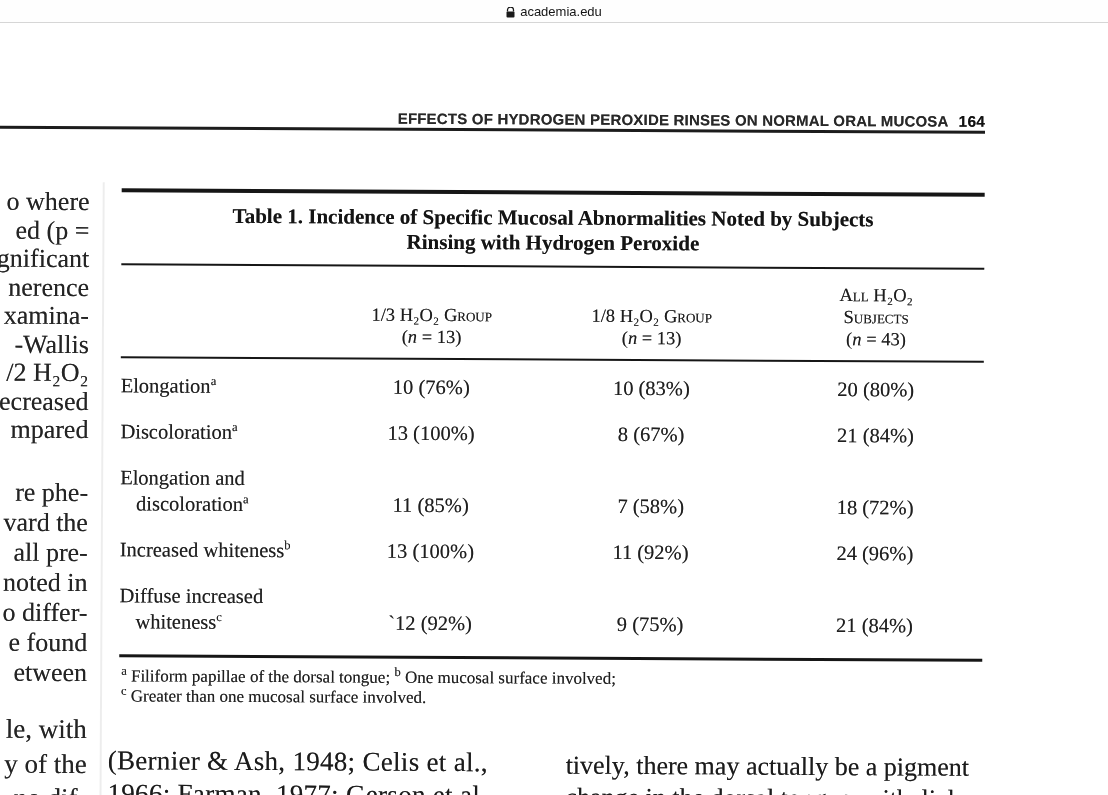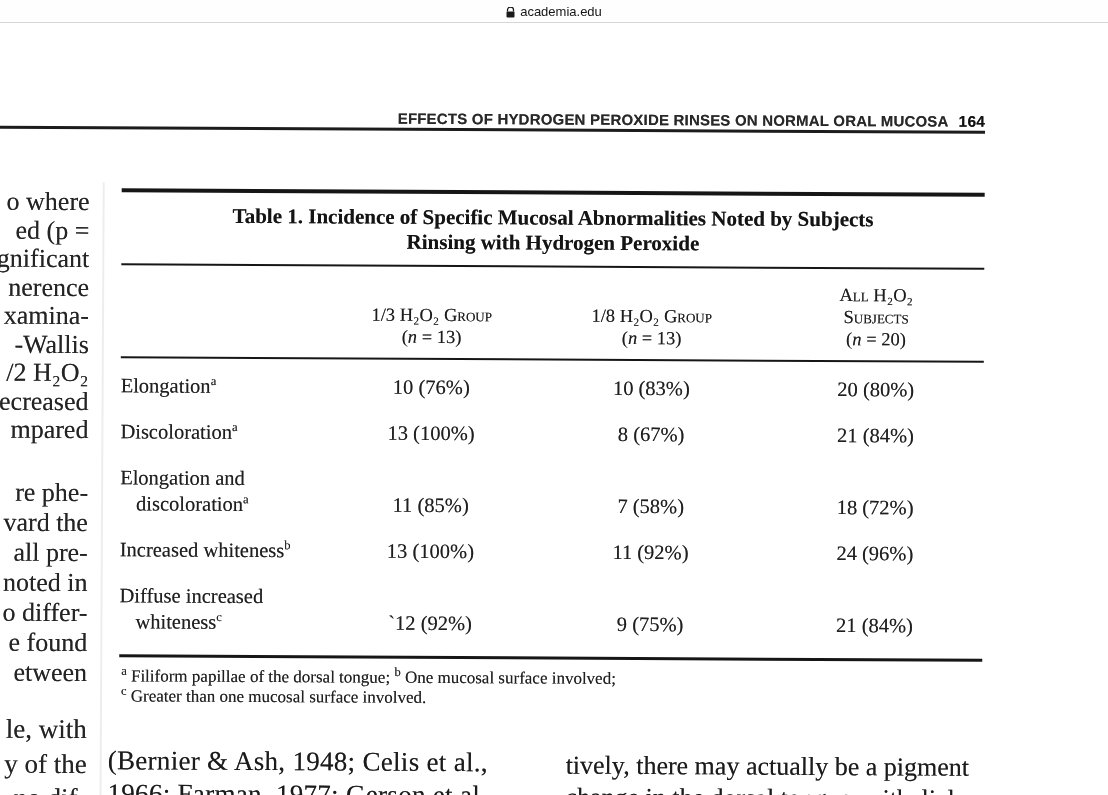--- a/index.html
+++ b/index.html
@@ -137,21 +137,21 @@
         <div><span>1/3 H₂O₂ </span><span class="sc">Group</span></div>
         <div><span>(</span><i>n</i><span> = 13)</span></div>
       </div>
       <div>
         <div><span>1/8 H₂O₂ </span><span class="sc">Group</span></div>
         <div><span>(</span><i>n</i><span> = 13)</span></div>
       </div>
       <div>
         <div class="sc">All H₂O₂</div>
         <div class="sc">Subjects</div>
-        <div><span>(</span><i>n</i><span> = 20)</span></div>
+        <div><span>(</span><i>n</i><span> = 43)</span></div>
       </div>
     </div>
     <div class="rule rule-thin"></div>
 
     <div class="tbody">
         <div class="trow">
           <div class="tlabel">
             <span class="lline">Elongation<sup>a</sup></span>
           </div>
           <div class="tval">10 (76%)</div>

